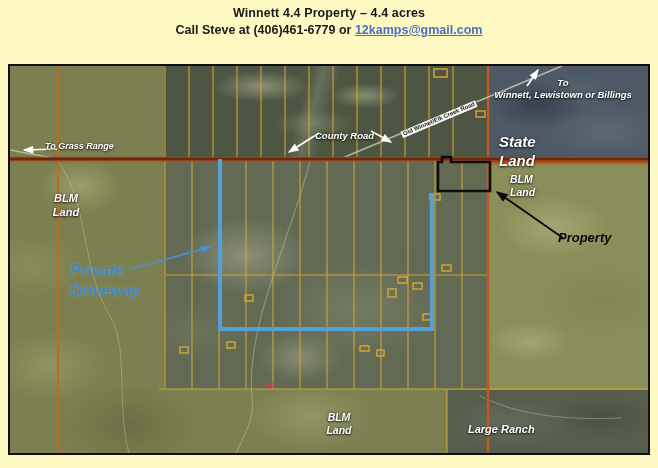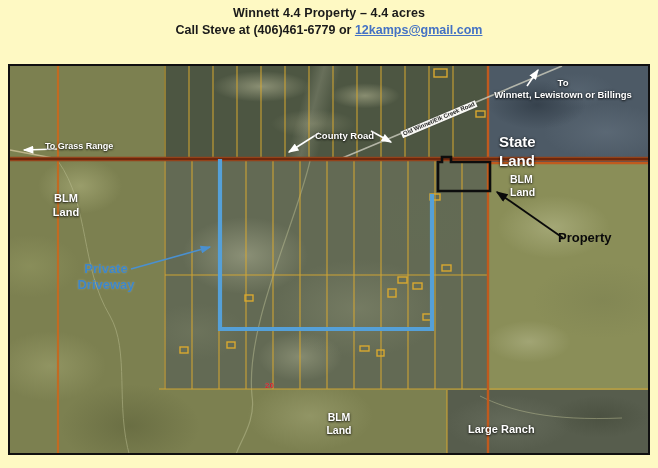--- a/index.html
+++ b/index.html
@@ -48,29 +48,29 @@
       radial-gradient(100px 55px at 70% 60%, rgba(118,123,78,.38), transparent 70%),
       radial-gradient(60px 30px at 25% 78%, rgba(205,207,170,.35), transparent 70%); }
   .r-largeranch { left:437px; top:324px; width:205px; height:67px; background-color:#575d4d;
     background-image:
       radial-gradient(90px 40px at 30% 50%, rgba(122,128,112,.40), transparent 70%),
       radial-gradient(70px 30px at 75% 40%, rgba(66,72,56,.55), transparent 70%); }
 
   svg.overlay { position:absolute; left:0; top:0; width:642px; height:391px; z-index:2; }
 
   .maplabel { position:absolute; z-index:3; color:#fff; font-weight:700; line-height:1.25;
-    text-shadow:0 1px 2px rgba(0,0,0,.75), 0 0 3px rgba(0,0,0,.45); white-space:nowrap; }
+    text-shadow:0 1px 2px rgba(0,0,0,.75), 0 0 3px rgba(0,0,0,.45); white-space:nowrap;font-style:italic; }
   .lbl-grassrange { left:35px; top:75px; font-size:9px; }
   .lbl-blmleft { left:36px; top:126px; width:40px; text-align:center; font-size:11px; }
   .lbl-countyroad { left:305px; top:64px; font-size:9.5px; }
   .lbl-towinnett { left:458px; top:11px; width:190px; text-align:center; font-size:9.5px; font-weight:600; }
   .lbl-stateland { left:489px; top:67px; font-size:15px; }
   .lbl-blmright { left:500px; top:107px; font-size:10.5px; }
   .lbl-property { left:548px; top:164px; font-size:13px; color:#0a0a0a; text-shadow:none; }
-  .lbl-driveway { left:60px; top:195px; width:72px; text-align:center; font-size:13px;
+  .lbl-driveway { left:60px; top:195px; width:72px; text-align:left; font-size:16px;
     color:#3e86c8; text-shadow:0 0 2px rgba(255,255,255,.25); }
   .lbl-route20 { left:255px; top:315px; font-size:8px; color:#cf2128;
     text-shadow:0 0 1px rgba(255,255,255,.4); }
   .lbl-blmbottom { left:308px; top:345px; width:42px; text-align:center; font-size:10.5px; }
   .lbl-largeranch { left:458px; top:357px; font-size:11px; }
   .lbl-creekroad { position:absolute; left:429px; top:53px; z-index:2; background:#f7f7f3;
     color:#1c1c1c; font-size:6px; font-weight:600; line-height:1.1; padding:0px 2px;
     white-space:nowrap; transform:translate(-50%,-50%) rotate(-23deg);
     box-shadow:0 0 1px rgba(0,0,0,.6); }
 </style>

